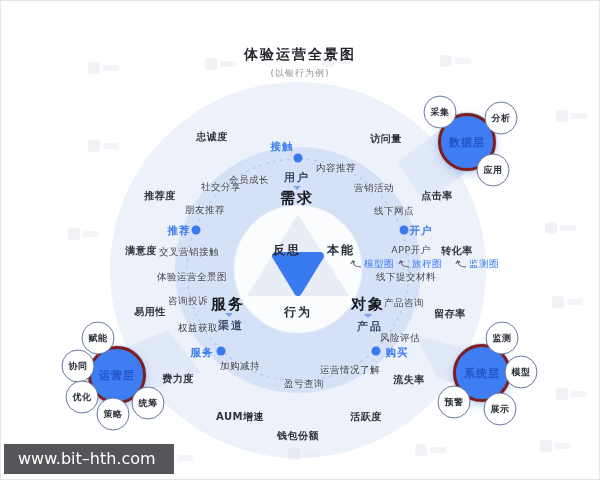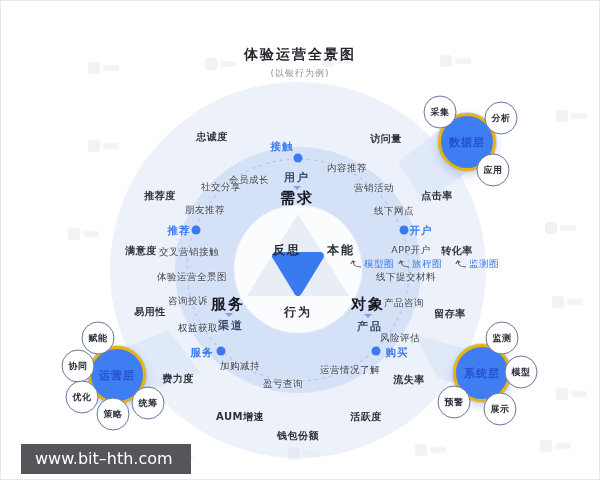--- a/index.html
+++ b/index.html
@@ -9,39 +9,39 @@
     box-shadow:inset 0 0 0 1px #e7e7e7;
   }
   .rings{position:absolute;left:0;top:0;}
   
   .title-block{position:absolute;left:0;top:46px;width:600px;text-align:center;pointer-events:none;}
   .title-main{font-size:14px;font-weight:700;color:#23262d;letter-spacing:2px;}
   .title-sub{font-size:9px;color:#8a8f99;margin-top:3px;letter-spacing:1px;}
   
   .tg-badge{position:absolute;right:0;top:8px;background:#55565a;color:#fff;
     font-size:16px;letter-spacing:1px;padding:4px 16px 5px 16px;}
-  .site-badge{position:absolute;left:21px;bottom:6px;background:#55565a;color:#fff;
+  .site-badge{position:absolute;left:4px;bottom:6px;background:#55565a;color:#fff;
     font-size:16px;padding:5px 18px 6px 14px;}
   
   .lab{position:absolute;transform:translate(-50%,-50%);white-space:nowrap;line-height:1;}
   .kpi{font-size:10px;font-weight:600;color:#2f333c;letter-spacing:.5px;}
   .act{font-size:9.5px;color:#3d4250;letter-spacing:.5px;
        text-shadow:0 0 3px rgba(238,243,250,.95),0 0 3px rgba(238,243,250,.95);}
   .tp{font-size:10.5px;font-weight:700;color:#3a7af0;letter-spacing:1px;}
   .dot{position:absolute;transform:translate(-50%,-50%);width:9px;height:9px;border-radius:50%;
        background:#3a7af0;}
   .c-bold{font-size:15px;font-weight:700;color:#14171e;letter-spacing:2px;}
   .c-small{font-size:11px;font-weight:700;color:#3d4a6b;letter-spacing:2px;}
   .c-mid{font-size:12px;font-weight:600;color:#272c36;letter-spacing:2px;}
   .pair-arrow{position:absolute;transform:translate(-50%,-50%);width:0;height:0;
     border-left:4px solid transparent;border-right:4px solid transparent;
     border-top:4px solid #7aa3ee;}
   
   .hub{position:absolute;transform:translate(-50%,-50%);width:52px;height:52px;border-radius:50%;
-    background:#3f7ef2;border:3px solid #eab308;
+    background:#3f7ef2;border:3px solid #7f1d1d;
     box-shadow:0 0 0 1px rgba(165,190,235,.55),0 4px 10px rgba(90,130,210,.35);
     color:#2351c9;font-weight:700;font-size:11px;letter-spacing:1px;
     display:flex;align-items:center;justify-content:center;}
   .sat{position:absolute;transform:translate(-50%,-50%);width:31px;height:31px;border-radius:50%;
     background:#fff;border:1.5px solid #66779e;color:#2b2f38;font-size:9px;font-weight:600;
     display:flex;align-items:center;justify-content:center;letter-spacing:.5px;}
   
   .legend-item{position:absolute;transform:translate(-50%,-50%);display:flex;align-items:center;gap:2px;
     color:#3a7af0;font-size:9.5px;font-weight:400;white-space:nowrap;letter-spacing:.5px;}
   .legend-item svg{flex:0 0 auto;}
@@ -106,36 +106,36 @@
     <div class="lab kpi" style="left: 141px; top: 251px;">满意度</div>
     <div class="lab kpi" style="left: 457px; top: 251px;">转化率</div>
     <div class="lab kpi" style="left: 150px; top: 312px;">易用性</div>
     <div class="lab kpi" style="left: 450px; top: 314px;">留存率</div>
     <div class="lab kpi" style="left: 178px; top: 379px;">费力度</div>
     <div class="lab kpi" style="left: 409px; top: 380px;">流失率</div>
     <div class="lab kpi" style="left: 240px; top: 417px;">AUM增速</div>
     <div class="lab kpi" style="left: 366px; top: 417px;">活跃度</div>
     <div class="lab kpi" style="left: 298px; top: 436px;">钱包份额</div>
     <div class="lab act" style="left: 249px; top: 168px; margin-top: 12px;">会员成长</div>
-    <div class="lab act" style="left: 347px; top: 168px;">内容推荐</div>
+    <div class="lab act" style="left: 336px; top: 168px;">内容推荐</div>
     <div class="lab act" style="left: 221px; top: 187px;">社交分享</div>
     <div class="lab act" style="left: 374px; top: 188px;">营销活动</div>
     <div class="lab act" style="left: 205px; top: 210px;">朋友推荐</div>
     <div class="lab act" style="left: 394px; top: 211px;">线下网点</div>
     <div class="lab act" style="left: 189px; top: 252px;">交叉营销接触</div>
     <div class="lab act" style="left: 411px; top: 250px;">APP开户</div>
     <div class="lab act" style="left: 192px; top: 277px;">体验运营全景图</div>
     <div class="lab act" style="left: 406px; top: 277px;">线下提交材料</div>
     <div class="lab act" style="left: 188px; top: 301px;">咨询投诉</div>
     <div class="lab act" style="left: 404px; top: 303px;">产品咨询</div>
     <div class="lab act" style="left: 198px; top: 328px;">权益获取</div>
     <div class="lab act" style="left: 400px; top: 338px;">风险评估</div>
     <div class="lab act" style="left: 240px; top: 366px;">加购减持</div>
     <div class="lab act" style="left: 350px; top: 370px;">运营情况了解</div>
-    <div class="lab act" style="left: 283px; top: 384px;">盈亏查询</div>
+    <div class="lab act" style="left: 304px; top: 384px;">盈亏查询</div>
     <div class="lab tp" style="left: 282px; top: 146px;">接触</div>
     <div class="dot" style="left: 298px; top: 158px;"></div>
     <div class="lab tp" style="left: 179px; top: 230px;">推荐</div>
     <div class="dot" style="left: 196px; top: 230px;"></div>
     <div class="lab tp" style="left: 421px; top: 230px;">开户</div>
     <div class="dot" style="left: 404px; top: 230px;"></div>
     <div class="lab tp" style="left: 202px; top: 352px;">服务</div>
     <div class="dot" style="left: 221px; top: 351px;"></div>
     <div class="lab tp" style="left: 397px; top: 352px;">购买</div>
     <div class="dot" style="left: 376px; top: 351px;"></div>

